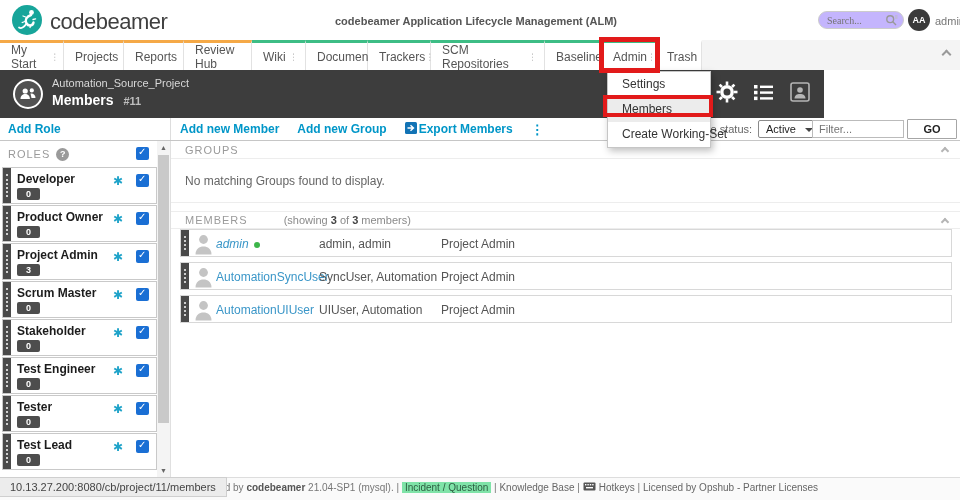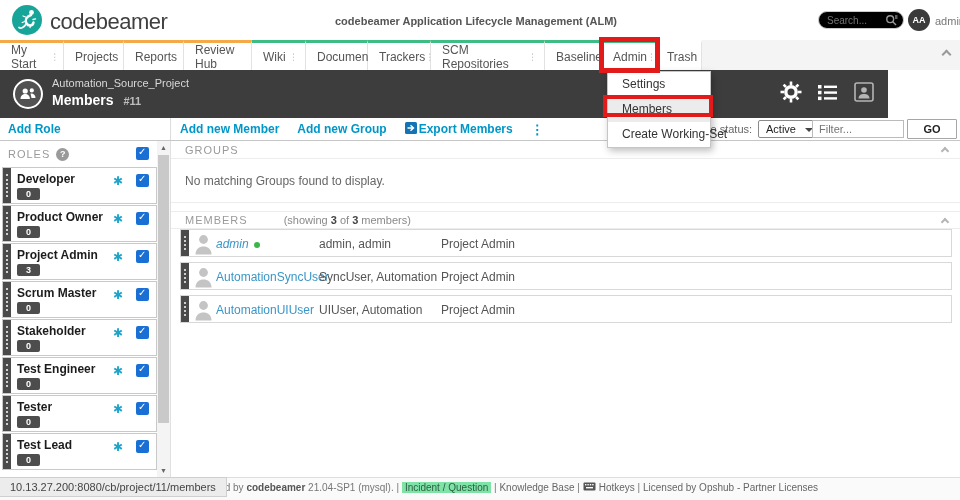--- a/index.html
+++ b/index.html
@@ -5,37 +5,37 @@
   * { margin:0; padding:0; box-sizing:border-box; }
   html,body { width:960px; height:500px; }
   body { font-family:"Liberation Sans", sans-serif; background:#fff; overflow:hidden; }
   .app { position:relative; width:960px; height:500px; background:#fff; }
 
   
   .topbar { position:absolute; left:0; top:0; width:960px; height:40px; background:#fff; }
   .brand { position:absolute; left:12px; top:5px; display:flex; align-items:center; gap:8px; }
   .brand-text { font-size:22px; color:#3f3f3f; letter-spacing:-0.5px; }
   .app-title { position:absolute; left:72px; right:80px; top:15px; text-align:center; font-size:11px; color:#555;font-weight:bold; }
-  .search-pill { position:absolute; left:818px; top:11px; width:86px; height:18px; border:1px solid #ccc; border-radius:9px; background:#000000; display:flex; align-items:center; padding:0 5px 0 8px; }
+  .search-pill { position:absolute; left:818px; top:11px; width:86px; height:18px; border:1px solid #ccc; border-radius:9px; background:#c4b5fd; display:flex; align-items:center; padding:0 5px 0 8px;font-family:Liberation Serif, serif; }
   .search-pill input { border:none; outline:none; width:58px; font-size:10px; color:#666; background:transparent; font-family:inherit; }
   .search-icon { margin-left:auto; display:flex; }
   .user-avatar { position:absolute; left:908px; top:9px; width:22px; height:22px; border-radius:50%; background:#3a3a3a; color:#fff; font-size:9px; font-weight:bold; display:flex; align-items:center; justify-content:center; }
   .user-name { position:absolute; left:935px; top:15px; font-size:11px; color:#777; }
 
   
   .navbar { position:absolute; left:0; top:40px; width:960px; height:30px; background:#f4f4f4; display:flex; }
   .tab { height:30px; background:#fff; border-right:1px solid #e2e2e2; border-top:3px solid transparent; display:flex; align-items:center; justify-content:space-between; padding:0 7px 0 11px; font-size:12px; color:#555; cursor:pointer; }
   .tab.acc-o { border-top-color:var(--accent-orange,#f5a947);gap:14px; }
   .tab.acc-g { border-top-color:var(--accent-green,#3dbd85); }
   .tab-dots { color:#b5b5b5; font-size:9px; }
   .tab-dots::after { content:"⋮"; }
   .nav-collapse { position:absolute; right:10px; top:11px; width:7px; height:7px; border-top:2px solid #999; border-right:2px solid #999; transform:rotate(-45deg); cursor:pointer; }
 
   
-  .proj-header { position:absolute; left:0; top:70px; width:888px; height:48px; background:#3d3d3d; }
+  .proj-header { position:absolute; left:0; top:70px; width:824px; height:48px; background:#3d3d3d; }
   .proj-circle { position:absolute; left:13px; top:9px; width:30px; height:30px; border-radius:50%; border:2px solid #fff; background:#525252; display:flex; align-items:center; justify-content:center; }
   .proj-name { position:absolute; left:52px; top:7px; font-size:11px; color:#d8d8d8; }
   .proj-page-row { position:absolute; left:52px; top:22px; display:flex; align-items:baseline; gap:10px; }
   .proj-page { font-size:14px; font-weight:bold; color:#fff; }
   .proj-id { font-size:11px; font-weight:bold; color:#bdbdbd; }
   .hdr-icons { position:absolute; right:14px; top:11px; display:flex; gap:16px; align-items:center; }
   .hdr-icon { cursor:pointer; display:flex; }
 
   
   .toolbar { position:absolute; left:0; top:118px; width:960px; height:23px; background:#fff; border-bottom:1px solid #c6c6c6; }

